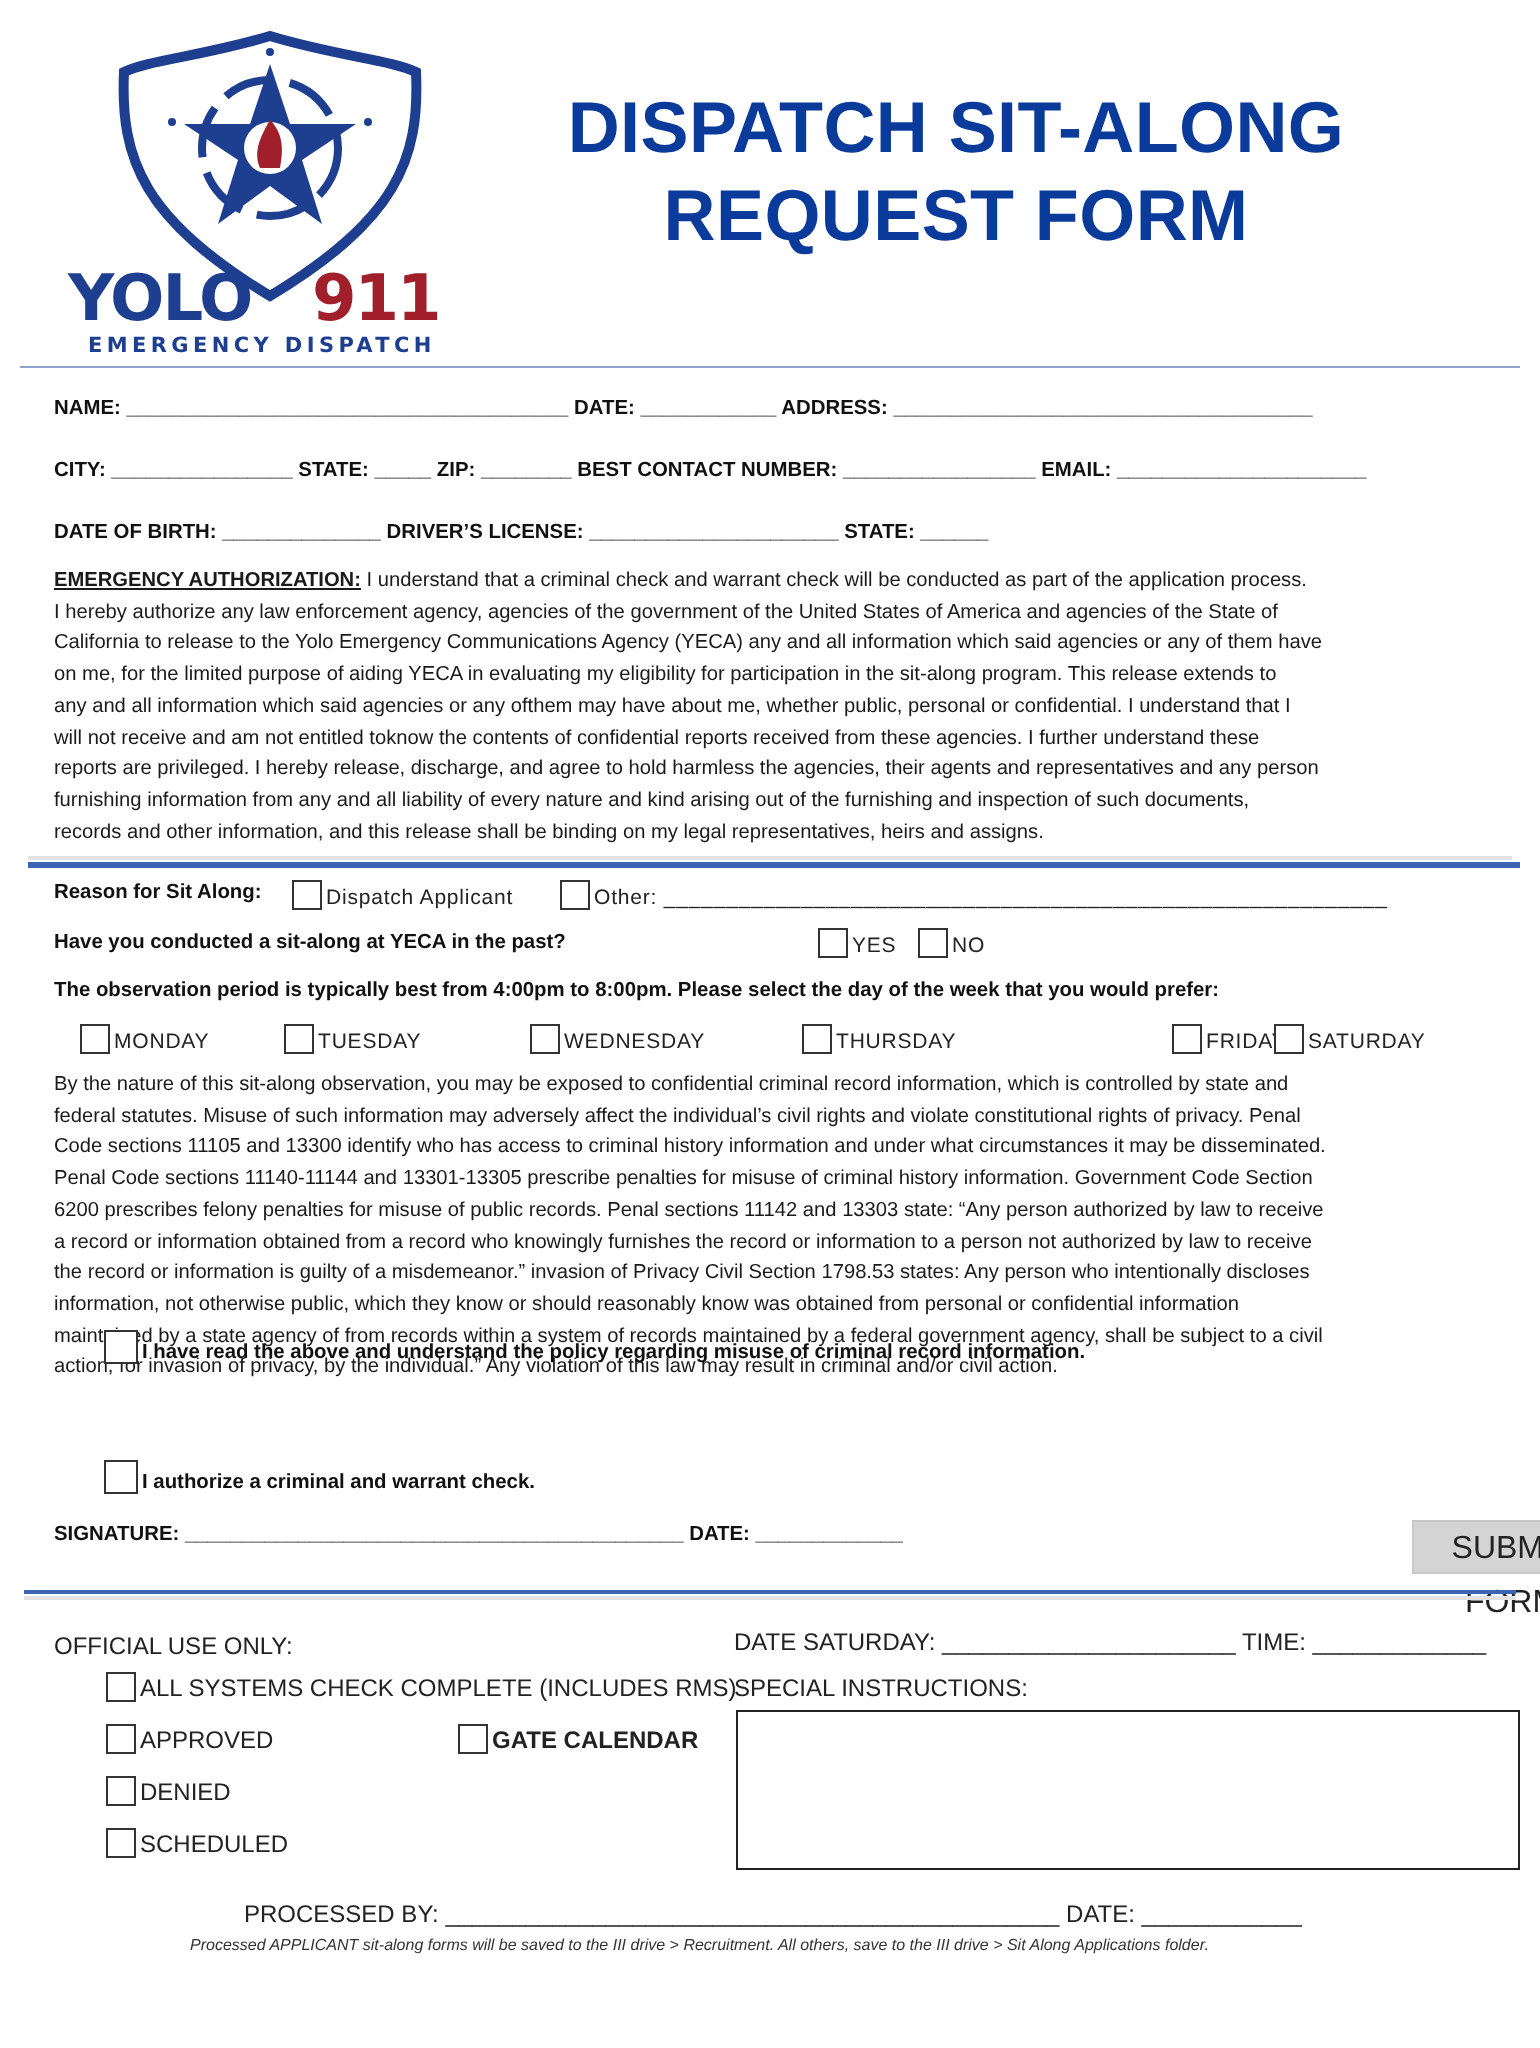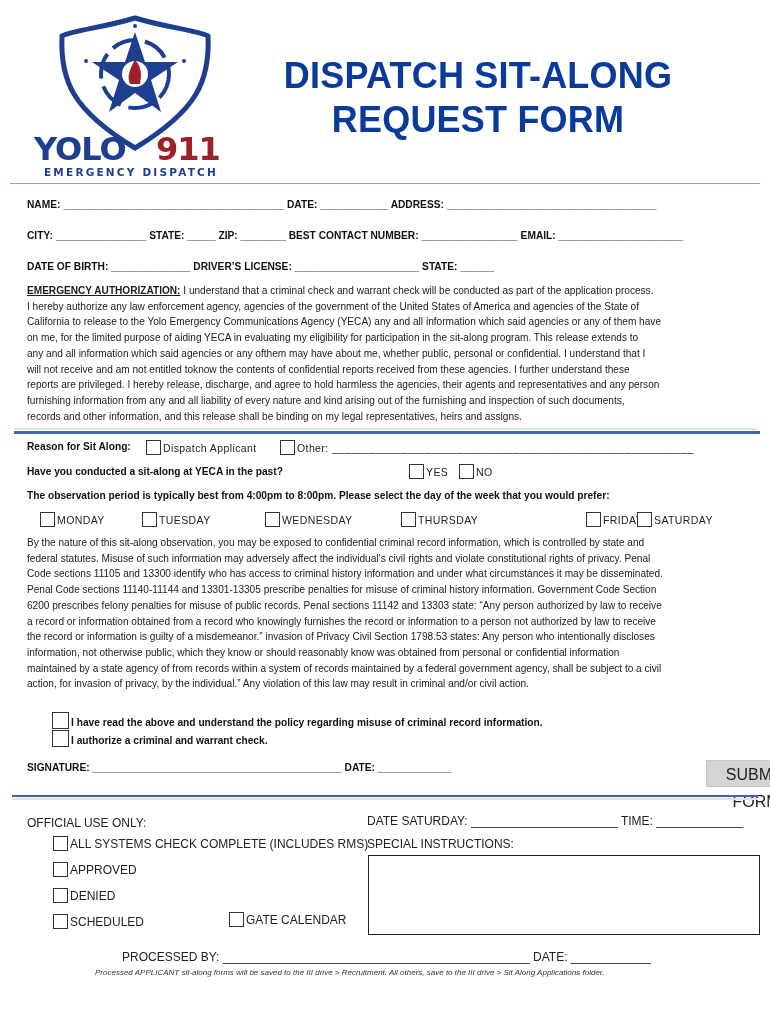--- a/index.html
+++ b/index.html
@@ -4,21 +4,21 @@
 <style>
   html, body { margin:0; padding:0; background:#ffffff; }
   body { width:770px; height:1024px; position:relative; overflow:hidden;
          font-family:"Liberation Sans", sans-serif; color:#111; }
   .abs { position:absolute; }
   .b { font-weight:bold; }
   .f10 { font-size:10.2px; }
   .line { white-space:pre; }
   .logo { left:28px; top:10px; width:215px; height:170px; }
   .title { left:258px; top:42px; width:440px; text-align:center; color:#0a3a9a;
-           font-weight:bold; font-size:36px; line-height:44px; letter-spacing:0.2px;margin-top:12px; }
+           font-weight:bold; font-size:36px; line-height:44px; letter-spacing:0.2px; }
   .hr-thin { height:1px; background:#8fa4c8; }
   .hr-blue { height:3px; background:#3c64b4; }
   .hr-gray { height:2px; background:#e2e2e2; }
   .para { font-size:10.1px; line-height:15.7px; text-align:justify; text-align-last:left; color:#1a1a1a; }
   .para p { margin:0; }
   .cb { display:inline-block; width:13px; height:13px; border:1.2px solid #333; vertical-align:-3px; margin-right:2px; background:#fff; box-sizing:border-box; }
   .cbl { width:15px; height:15px; }
   .opt { font-size:10.5px; color:#222; letter-spacing:0.4px; }
   .submit { left:658px; top:760px; width:98px; height:25px; background:#d4d4d4; border:1px solid #c8c8c8;
             font-size:16px; font-weight:normal; color:#222; text-align:center; line-height:27px; cursor:pointer;margin-left:48px; }
@@ -104,37 +104,37 @@
   <p>Code sections 11105 and 13300 identify who has access to criminal history information and under what circumstances it may be disseminated.</p>
   <p>Penal Code sections 11140-11144 and 13301-13305 prescribe penalties for misuse of criminal history information.  Government Code Section</p>
   <p>6200 prescribes felony penalties for misuse of public records.  Penal sections 11142 and 13303 state: “Any person authorized by law to receive</p>
   <p>a record or information obtained from a record who knowingly furnishes the record or information to a person not authorized by law to receive</p>
   <p>the record or information is guilty of a misdemeanor.”  invasion of Privacy Civil Section 1798.53 states:  Any person who intentionally discloses</p>
   <p>information, not otherwise public, which they know or should reasonably know was obtained from personal or confidential information</p>
   <p>maintained by a state agency of from records within a system of records maintained by a federal government agency, shall be subject to a civil</p>
   <p>action, for invasion of privacy, by the individual.”  Any violation of this law may result in criminal and/or civil action.</p>
 </div>
 
-<div class="abs b f10" style="left:52px; top:712px;text-align:right;">
+<div class="abs b f10" style="left:52px; top:665px;text-align:right;">
   <span class="cb" style="width:17px;height:17px;"></span><span>I have read the above and understand the policy regarding misuse of criminal record information.</span>
 </div>
 <div class="abs b f10" style="left:52px; top:730px;">
   <span class="cb" style="width:17px;height:17px;"></span><span>I authorize a criminal and warrant check.</span>
 </div>
 
 <div class="abs b f10 line" style="left:27px; top:762px;">SIGNATURE: ____________________________________________ DATE: _____________</div>
 <div class="abs submit">SUBMIT FORM</div>
 
 <div class="abs hr-blue" style="left:12px; top:795px; width:746px; height:2px;"></div>
 <div class="abs hr-gray" style="left:12px; top:798px; width:746px; height:2px;"></div>
 
 <div class="abs offi" style="left:27px; top:816px;text-align:center;">OFFICIAL USE ONLY:</div>
 <div class="abs offi" style="left:53px; top:836px;"><span class="cb cbl"></span><span>ALL SYSTEMS CHECK COMPLETE (INCLUDES RMS)</span></div>
 <div class="abs offi" style="left:53px; top:862px;"><span class="cb cbl"></span><span>APPROVED</span></div>
-<div class="abs offi" style="left:229px; top:912px;"><span class="cb cbl"></span><span>GATE CALENDAR</span></div>
+<div class="abs offi" style="left:229px; top:862px;font-weight:bold;"><span class="cb cbl"></span><span>GATE CALENDAR</span></div>
 <div class="abs offi" style="left:53px; top:888px;"><span class="cb cbl"></span><span>DENIED</span></div>
 <div class="abs offi" style="left:53px; top:914px;"><span class="cb cbl"></span><span>SCHEDULED</span></div>
 
 <div class="abs offi line" style="left:367px; top:814px;">DATE SATURDAY: ______________________ TIME: _____________</div>
 <div class="abs offi" style="left:367px; top:837px;">SPECIAL INSTRUCTIONS:</div>
 <div class="abs instr"></div>
 
 <div class="abs offi line" style="left:122px; top:950px;">PROCESSED BY: ______________________________________________ DATE: ____________</div>
 <div class="abs foot" style="left:95px; top:968px;">Processed APPLICANT sit-along forms will be saved to the III drive &gt; Recruitment.  All others, save to the III drive &gt; Sit Along Applications folder.</div>
 

